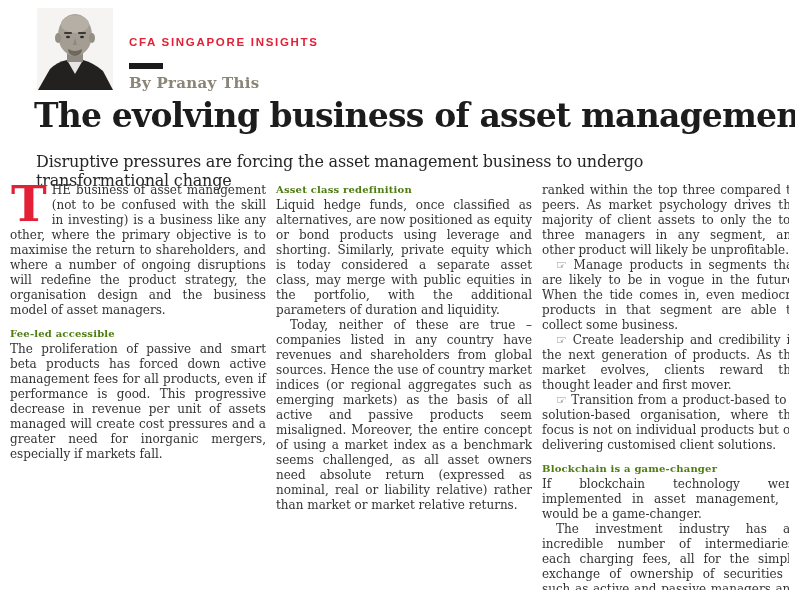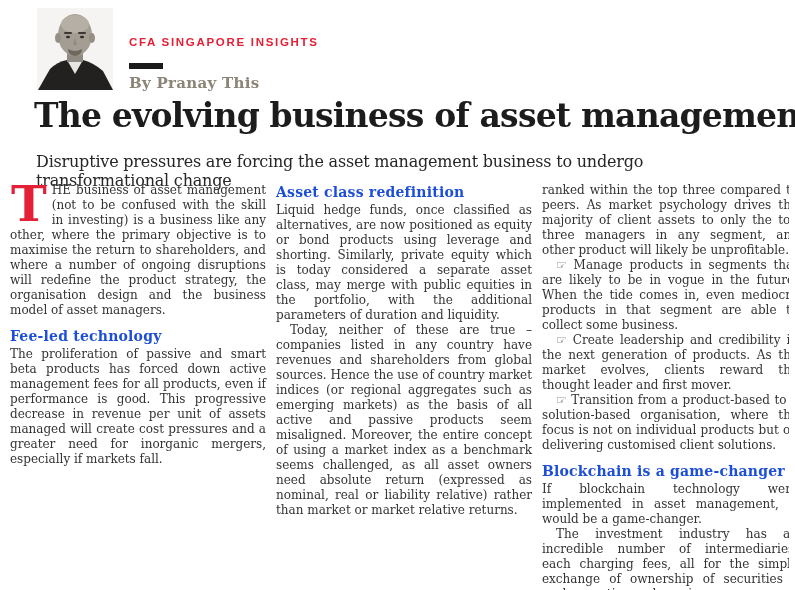--- a/index.html
+++ b/index.html
@@ -34,21 +34,21 @@
     position:absolute; left:10px; top:183px; width:779px; height:407px;
     overflow:hidden; display:flex; gap:10px;
   }
   .col { width:256px; flex:0 0 256px; }
   .para {
     font-size:12px; line-height:15px; text-align:justify;
     color:#333333; margin:0;
   }
   .para.indent { text-indent:14px; }
   .subhead {
-    font-size:14px; font-weight:bold; color:#1d4ed8;
+    font-size:10px; font-weight:bold; color:#4d7c0f;
     margin:10px 0 3px 0; letter-spacing:0.2px;
   }
   .subhead.first { margin-top:1px; }
   .dropcap {
     float:left; color:#e32035; font-size:48px; line-height:38px;
     font-weight:bold; padding:2px 5px 0 1px;
   }
 </style>
 </head>
 <body>
@@ -77,21 +77,21 @@
   <div class="rule"></div>
   <div class="byline">By Pranay This</div>
 
   <h1 class="headline">The evolving business of asset management</h1>
   <p class="standfirst">Disruptive pressures are forcing the asset management business to undergo transformational change</p>
 
   <div class="columns">
 
     <div class="col">
       <p class="para"><span class="dropcap">T</span><span>HE business of asset management (not to be confused with the skill in investing) is a business like any other, where the primary objective is to maximise the return to shareholders, and where a number of ongoing disruptions will redefine the product strategy, the organisation design and the business model of asset managers.</span></p>
-      <h3 class="subhead">Fee-led technology</h3>
+      <h3 class="subhead">Fee-led accessible</h3>
       <p class="para">The proliferation of passive and smart beta products has forced down active management fees for all products, even if performance is good. This progressive decrease in revenue per unit of assets managed will create cost pressures and a greater need for inorganic mergers, especially if markets fall.</p>
 
     </div>
 
     <div class="col">
       <h3 class="subhead first">Asset class redefinition</h3>
       <p class="para">Liquid hedge funds, once classified as alternatives, are now positioned as equity or bond products using leverage and shorting. Similarly, private equity which is today considered a separate asset class, may merge with public equities in the portfolio, with the additional parameters of duration and liquidity.</p>
       <p class="para indent">Today, neither of these are true – companies listed in any country have revenues and shareholders from global sources. Hence the use of country market indices (or regional aggregates such as emerging markets) as the basis of all active and passive products seem misaligned. Moreover, the entire concept of using a market index as a benchmark seems challenged, as all asset owners need absolute return (expressed as nominal, real or liability relative) rather than market or market relative returns.</p>
 
     </div>

